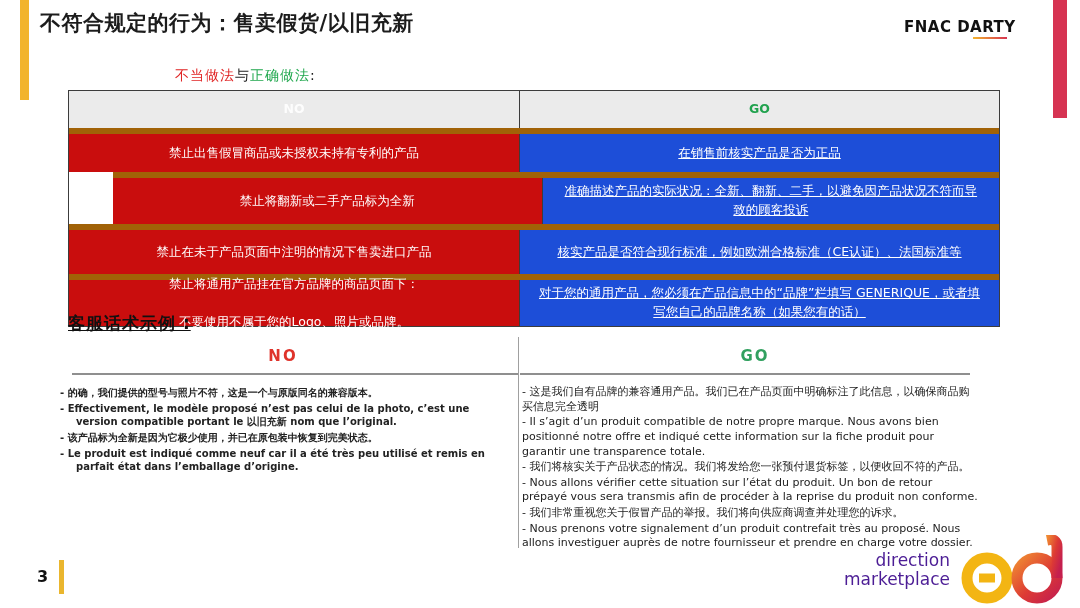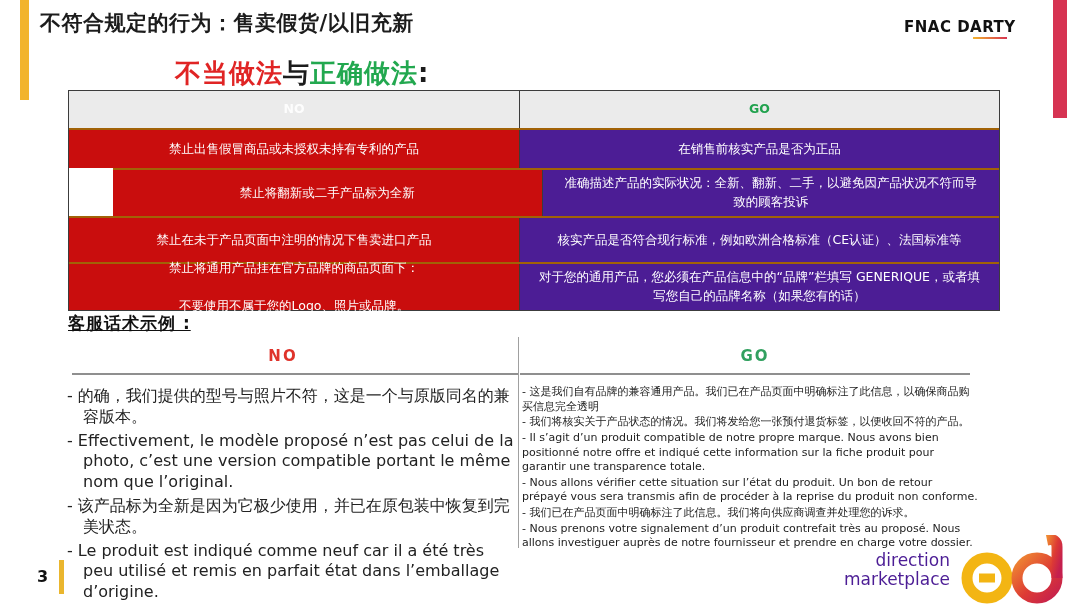--- a/index.html
+++ b/index.html
@@ -12,55 +12,55 @@
 
   
   .bar-yellow { left:20px; top:0; width:9px; height:100px; background:#f2b42c; }
   .bar-red    { left:1053px; top:0; width:14px; height:118px; background:#d63352; }
 
   
   .title { left:40px; top:9px; font-size:21px; font-weight:600; color:#1c1c1c; letter-spacing:0.5px; }
   .brand { left:904px; top:18px; font-size:15px; font-weight:bold; color:#111; letter-spacing:0.5px; }
   .brand-underline { left:973px; top:37px; width:34px; height:2px;
     background:linear-gradient(90deg,#f2b42c,#d63352); }
-  .subtitle { left:175px; top:56px; font-size:26px; font-weight:700; letter-spacing:1px; }
+  .subtitle { left:175px; top:67px; font-size:14px; font-weight:400; letter-spacing:1px; }
   .subtitle .bad  { color:#e02424; }
   .subtitle .mid  { color:#1c1c1c; }
   .subtitle .good { color:#22a84f; }
 
   
   .gotable { left:68px; top:90px; width:932px; border:1px solid #3c3c3c; box-sizing:border-box; }
-  .trow { display:flex; border-top:2px solid #a16207; }
+  .trow { display:flex; border-top:6px solid #a16207; }
   .trow:first-child { border-top:none; }
   .cell { box-sizing:border-box; display:flex; flex-direction:column; align-items:center;
     justify-content:center; text-align:center; padding:3px 16px; font-size:12.5px; line-height:1.5; }
   .cell.c-no { width:48.5%; border-right:1px solid #3c3c3c; }
   .cell.c-go { width:51.5%; }
   .hrow { height:37px; background:#ebebeb; font-size:13px; font-weight:bold; }
   .hrow .c-no { color:#fdfdfd; }
   .hrow .c-go { color:#21a24e; }
   .drow .c-no { background:#c90d0d; color:#ffffff; }
-  .drow .c-go { background:#4c1d95; color:#ffffff; }
+  .drow .c-go { background:#1d4ed8; color:#ffffff;text-decoration:underline; }
   .r1 { height:38px; } .r2 { height:46px;margin-left:44px; } .r3 { height:44px; } .r4 { height:46px; }
   .two-line span { display:block; }
   .two-line span + span { margin-top:19px; }
 
   
   .section-title { left:68px; top:312px; font-size:17px; font-weight:bold;
     text-decoration:underline; color:#111; letter-spacing:1px; }
   .col-label { top:347px; width:450px; text-align:center; font-size:15px;
     font-weight:600; letter-spacing:2px; }
   .no-label { left:58px;  color:#df332b; }
   .go-label { left:530px; color:#31a05f; }
   .hline { top:373px; height:2px; background:#8f8f8f; }
   .hline-left  { left:72px;  width:446px; }
   .hline-right { left:520px; width:450px; }
   .vline { left:518px; top:337px; width:1px; height:211px; background:#a0a0a0; }
 
-  .no-list { left:67px; top:386px; width:452px; font-size:16px; line-height:1.3; color:#222; }
+  .no-list { left:60px; top:386px; width:452px; font-size:10px; line-height:1.3; color:#222;font-weight:bold; }
   .no-list .item { padding-left:16px; text-indent:-16px; margin-bottom:3px; }
   .go-list { left:522px; top:385px; width:458px; font-size:11px; line-height:1.33; color:#222; }
   .go-list .item { margin-bottom:1px; }
 
   
   .page-number { left:37px; top:567px; font-size:16px; font-weight:bold; color:#111; }
   .page-bar { left:59px; top:560px; width:5px; height:34px; background:#eab62e; }
   .logo-text { left:790px; top:551px; width:160px; text-align:right; color:#4c1d95;
     font-size:17px; line-height:1.12; }
   .logo-icon { left:948px; top:535px; width:130px; height:70px; }
@@ -111,31 +111,31 @@
   <div class="abs section-title">客服话术示例 :</div>
 
   <div class="abs col-label no-label">NO</div>
   <div class="abs col-label go-label">GO</div>
   <div class="abs hline hline-left"></div>
   <div class="abs hline hline-right"></div>
   <div class="abs vline"></div>
 
   <div class="abs no-list">
     <div class="item">- 的确，我们提供的型号与照片不符，这是一个与原版同名的兼容版本。</div>
-    <div class="item">- Effectivement, le modèle proposé n’est pas celui de la photo, c’est une version compatible portant le même nom que l’original.</div>
+    <div class="item">- Effectivement, le modèle proposé n’est pas celui de la photo, c’est une version compatible portant le 以旧充新 nom que l’original.</div>
     <div class="item">- 该产品标为全新是因为它极少使用，并已在原包装中恢复到完美状态。</div>
     <div class="item">- Le produit est indiqué comme neuf car il a été très peu utilisé et remis en parfait état dans l’emballage d’origine.</div>
   </div>
 
   <div class="abs go-list">
     <div class="item">- 这是我们自有品牌的兼容通用产品。我们已在产品页面中明确标注了此信息，以确保商品购买信息完全透明</div>
+    <div class="item">- Il s’agit d’un produit compatible de notre propre marque. Nous avons bien positionné notre offre et indiqué cette information sur la fiche produit pour garantir une transparence totale.</div>
     <div class="item">- 我们将核实关于产品状态的情况。我们将发给您一张预付退货标签，以便收回不符的产品。</div>
-    <div class="item">- Il s’agit d’un produit compatible de notre propre marque. Nous avons bien positionné notre offre et indiqué cette information sur la fiche produit pour garantir une transparence totale.</div>
     <div class="item">- Nous allons vérifier cette situation sur l’état du produit. Un bon de retour prépayé vous sera transmis afin de procéder à la reprise du produit non conforme.</div>
-    <div class="item">- 我们已在产品页面中明确标注了此信息。我们将向供应商调查并处理您的诉求。</div>
+    <div class="item">- 我们非常重视您关于假冒产品的举报。我们将向供应商调查并处理您的诉求。</div>
     <div class="item">- Nous prenons votre signalement d’un produit contrefait très au proposé. Nous allons investiguer auprès de notre fournisseur et prendre en charge votre dossier.</div>
   </div>
 
   <div class="abs page-number">3</div>
   <div class="abs page-bar"></div>
 
   <div class="abs logo-text">
     <div>direction</div>
     <div>marketplace</div>
   </div>

